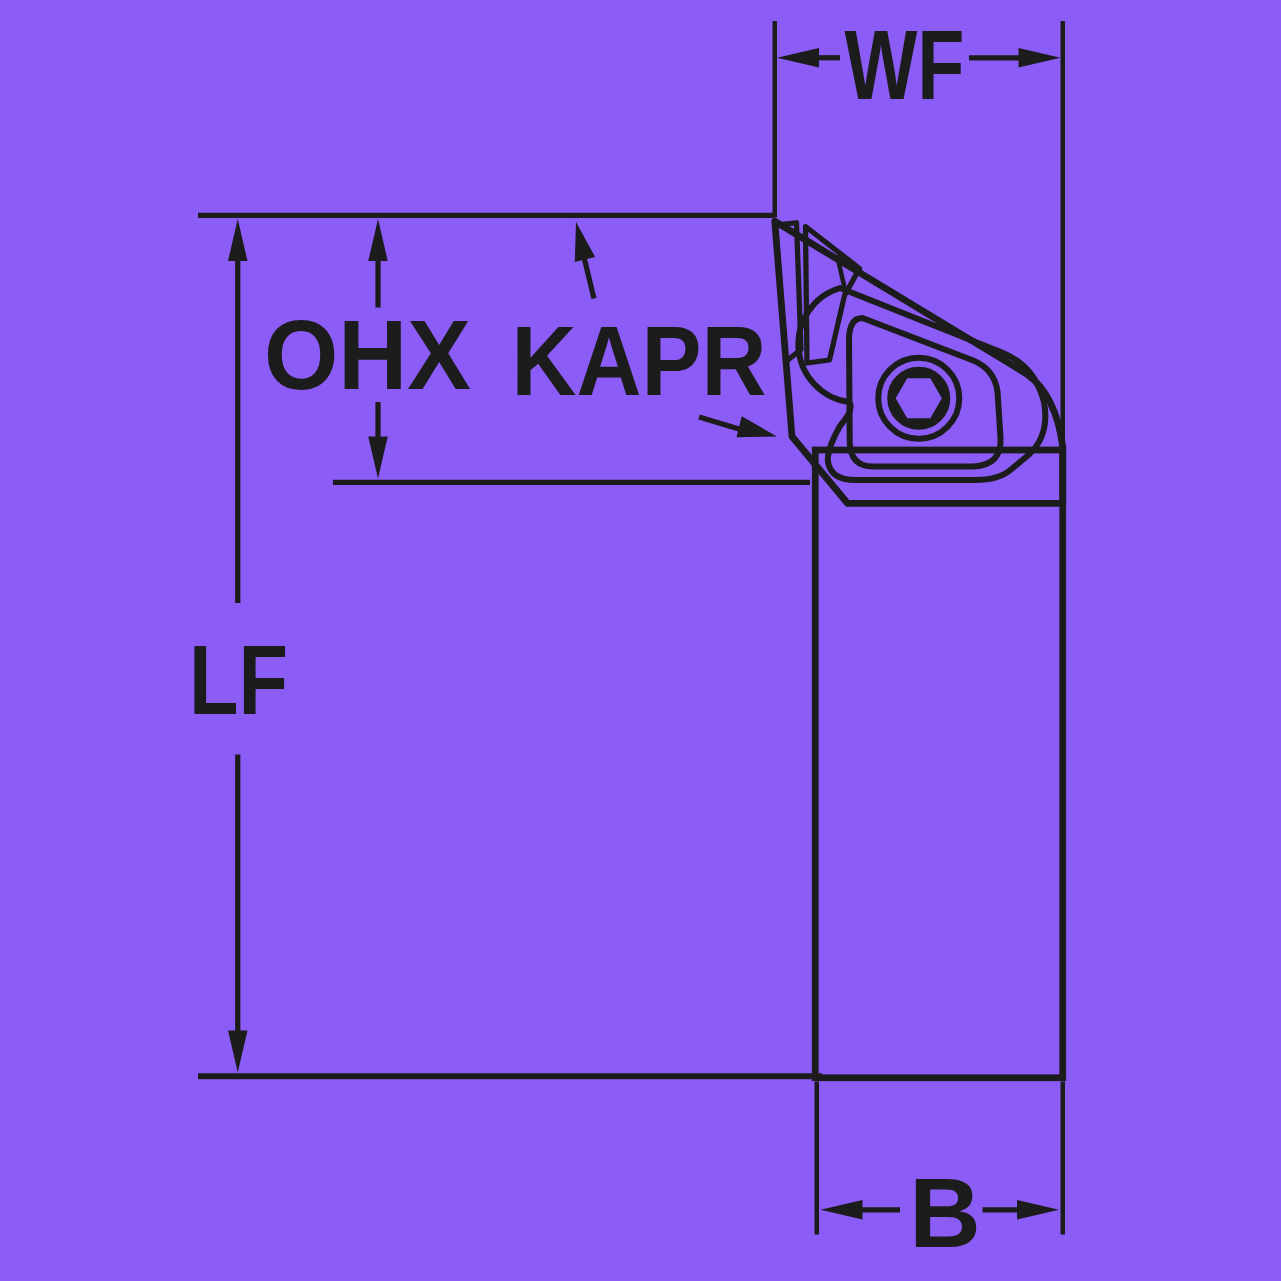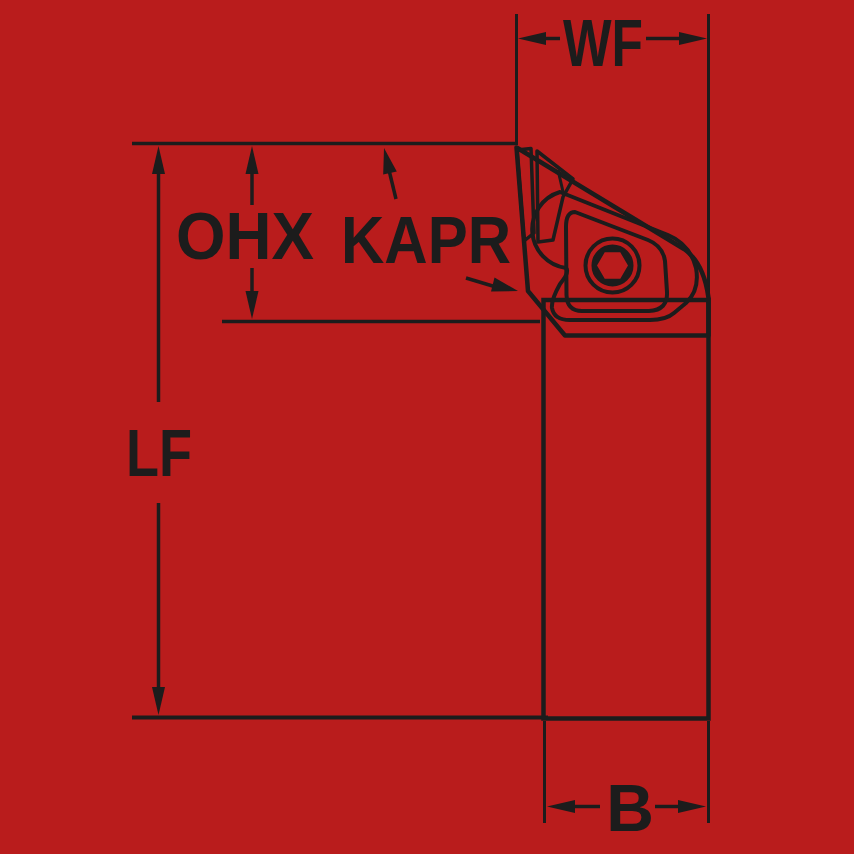--- a/index.html
+++ b/index.html
@@ -1,16 +1,16 @@
 <!DOCTYPE html>
 <html><head>
 <meta charset="utf-8">
 <style>
   html,body{margin:0;padding:0;background:#ffffff;}
-  .stage{position:relative;width:854px;height:854px;background:#b91c1c;overflow:hidden;}
+  .stage{position:relative;width:854px;height:854px;background:#8b5cf6;overflow:hidden;}
   svg{display:block;}
   .dim-label{
     font-family:"Liberation Sans","DejaVu Sans",sans-serif;
     font-weight:bold;
     font-size:66px;
     fill:#1c1c1c;
   }
   .body-fill{fill:#b6ccd9;}
   .insert-fill{fill:#f2ba10;}
   .ln{stroke:#1c1c1c;fill:none;}

